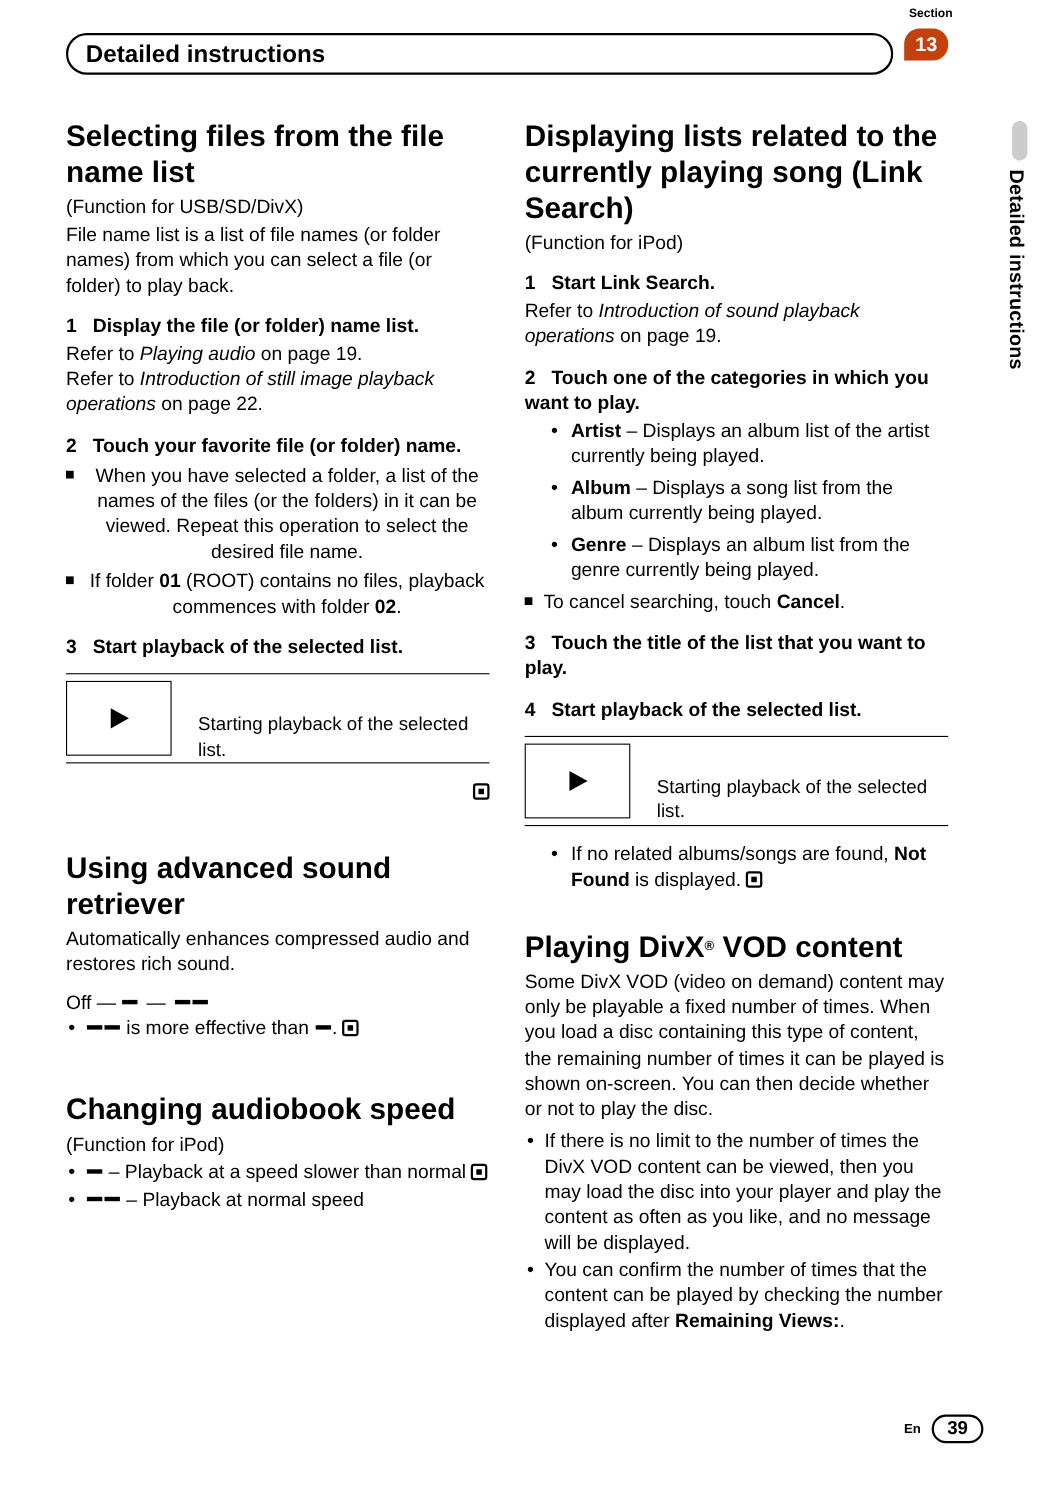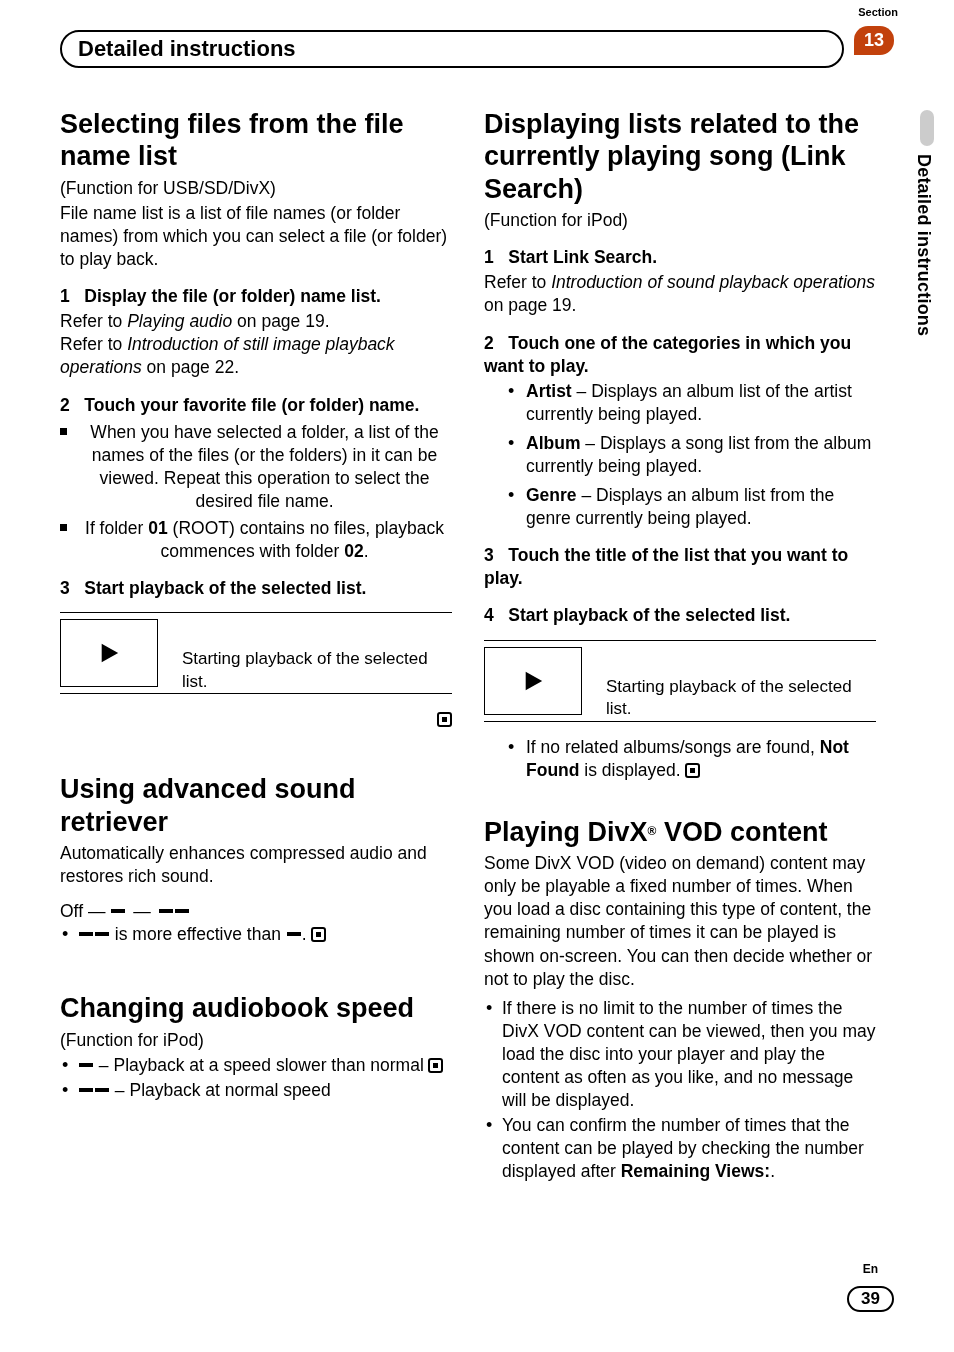--- a/index.html
+++ b/index.html
@@ -5,21 +5,21 @@
   * { margin: 0; padding: 0; box-sizing: border-box; }
   body {
     font-family: Arial, Helvetica, sans-serif;
     width: 954px;
     height: 1352px;
     position: relative;
     background: #fff;
     color: #000;
   }
   .page {
-    padding: 30px 60px 40px 60px;
+    padding: 30px 92px 40px 60px;
     position: relative;
     height: 100%;
   }
   .header-row {
     display: flex;
     align-items: center;
     margin-bottom: 40px;
     position: relative;
   }
   .header-pill {
@@ -156,21 +156,20 @@
   }
   .section-gap { margin-top: 46px; }
   .section-gap-sm { margin-top: 34px; }
   .footer {
     position: absolute;
     bottom: 40px;
     right: 60px;
     display: flex;
     align-items: center;
     gap: 10px;
-    flex-direction: column;
   }
   .footer .en { font-size: 12px; font-weight: 700; }
   .page-num {
     border: 2px solid #000;
     border-radius: 18px;
     padding: 1px 12px;
     font-weight: 900;
     font-size: 17px;
   }
   .reg { font-size: 12px; vertical-align: 6px; }
@@ -277,20 +276,24 @@
         <div><span>Refer to </span><span class="ref-italic">Introduction of sound playback operations</span><span> on page 19.</span></div>
 
         <div class="step-head">
           <span>2</span>&nbsp;&nbsp;&nbsp;<span>Touch one of the categories in which you want to play.</span>
         </div>
         <ul class="sub-dot-list">
           <li><span class="bold">Artist</span><span> – Displays an album list of the artist currently being played.</span></li>
           <li><span class="bold">Album</span><span> – Displays a song list from the album currently being played.</span></li>
           <li><span class="bold">Genre</span><span> – Displays an album list from the genre currently being played.</span></li>
         </ul>
+        <div class="sq-bullet">
+          <span class="mark"></span>
+          <span><span>To cancel searching, touch </span><span class="bold">Cancel</span><span>.</span></span>
+        </div>
 
         <div class="step-head">
           <span>3</span>&nbsp;&nbsp;&nbsp;<span>Touch the title of the list that you want to play.</span>
         </div>
 
         <div class="step-head">
           <span>4</span>&nbsp;&nbsp;&nbsp;<span>Start playback of the selected list.</span>
         </div>
 
         <div class="play-row">

